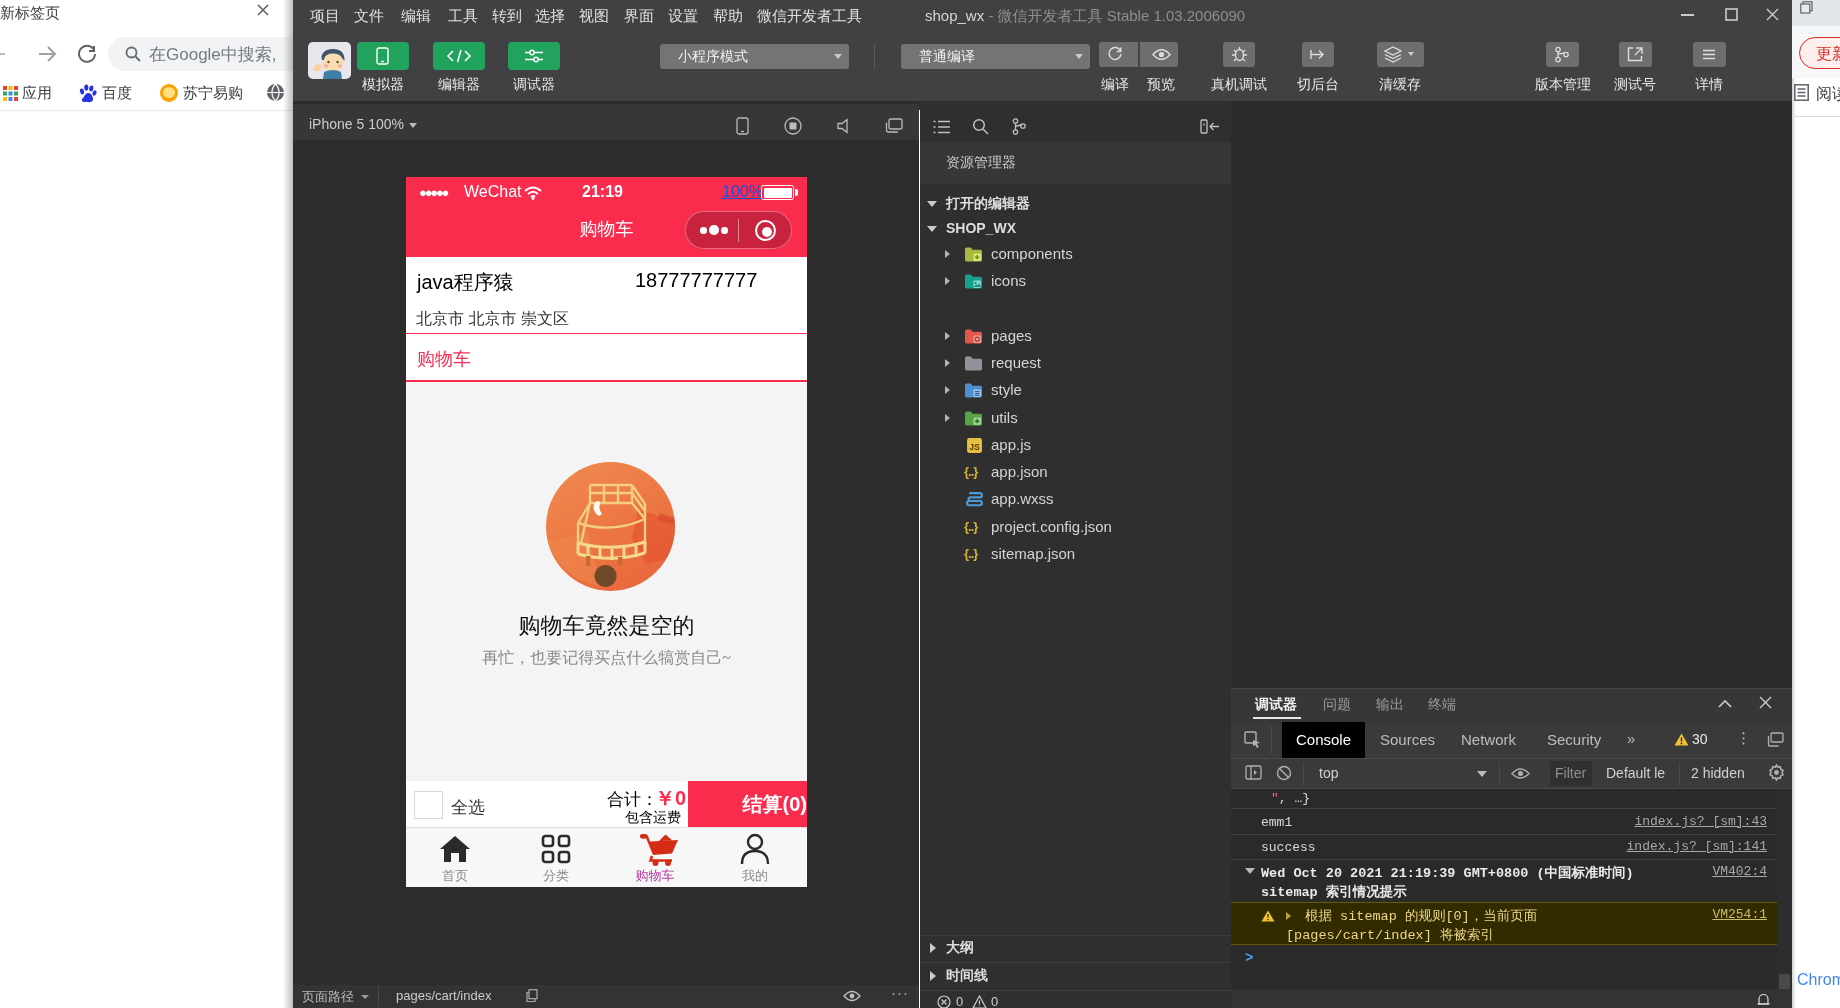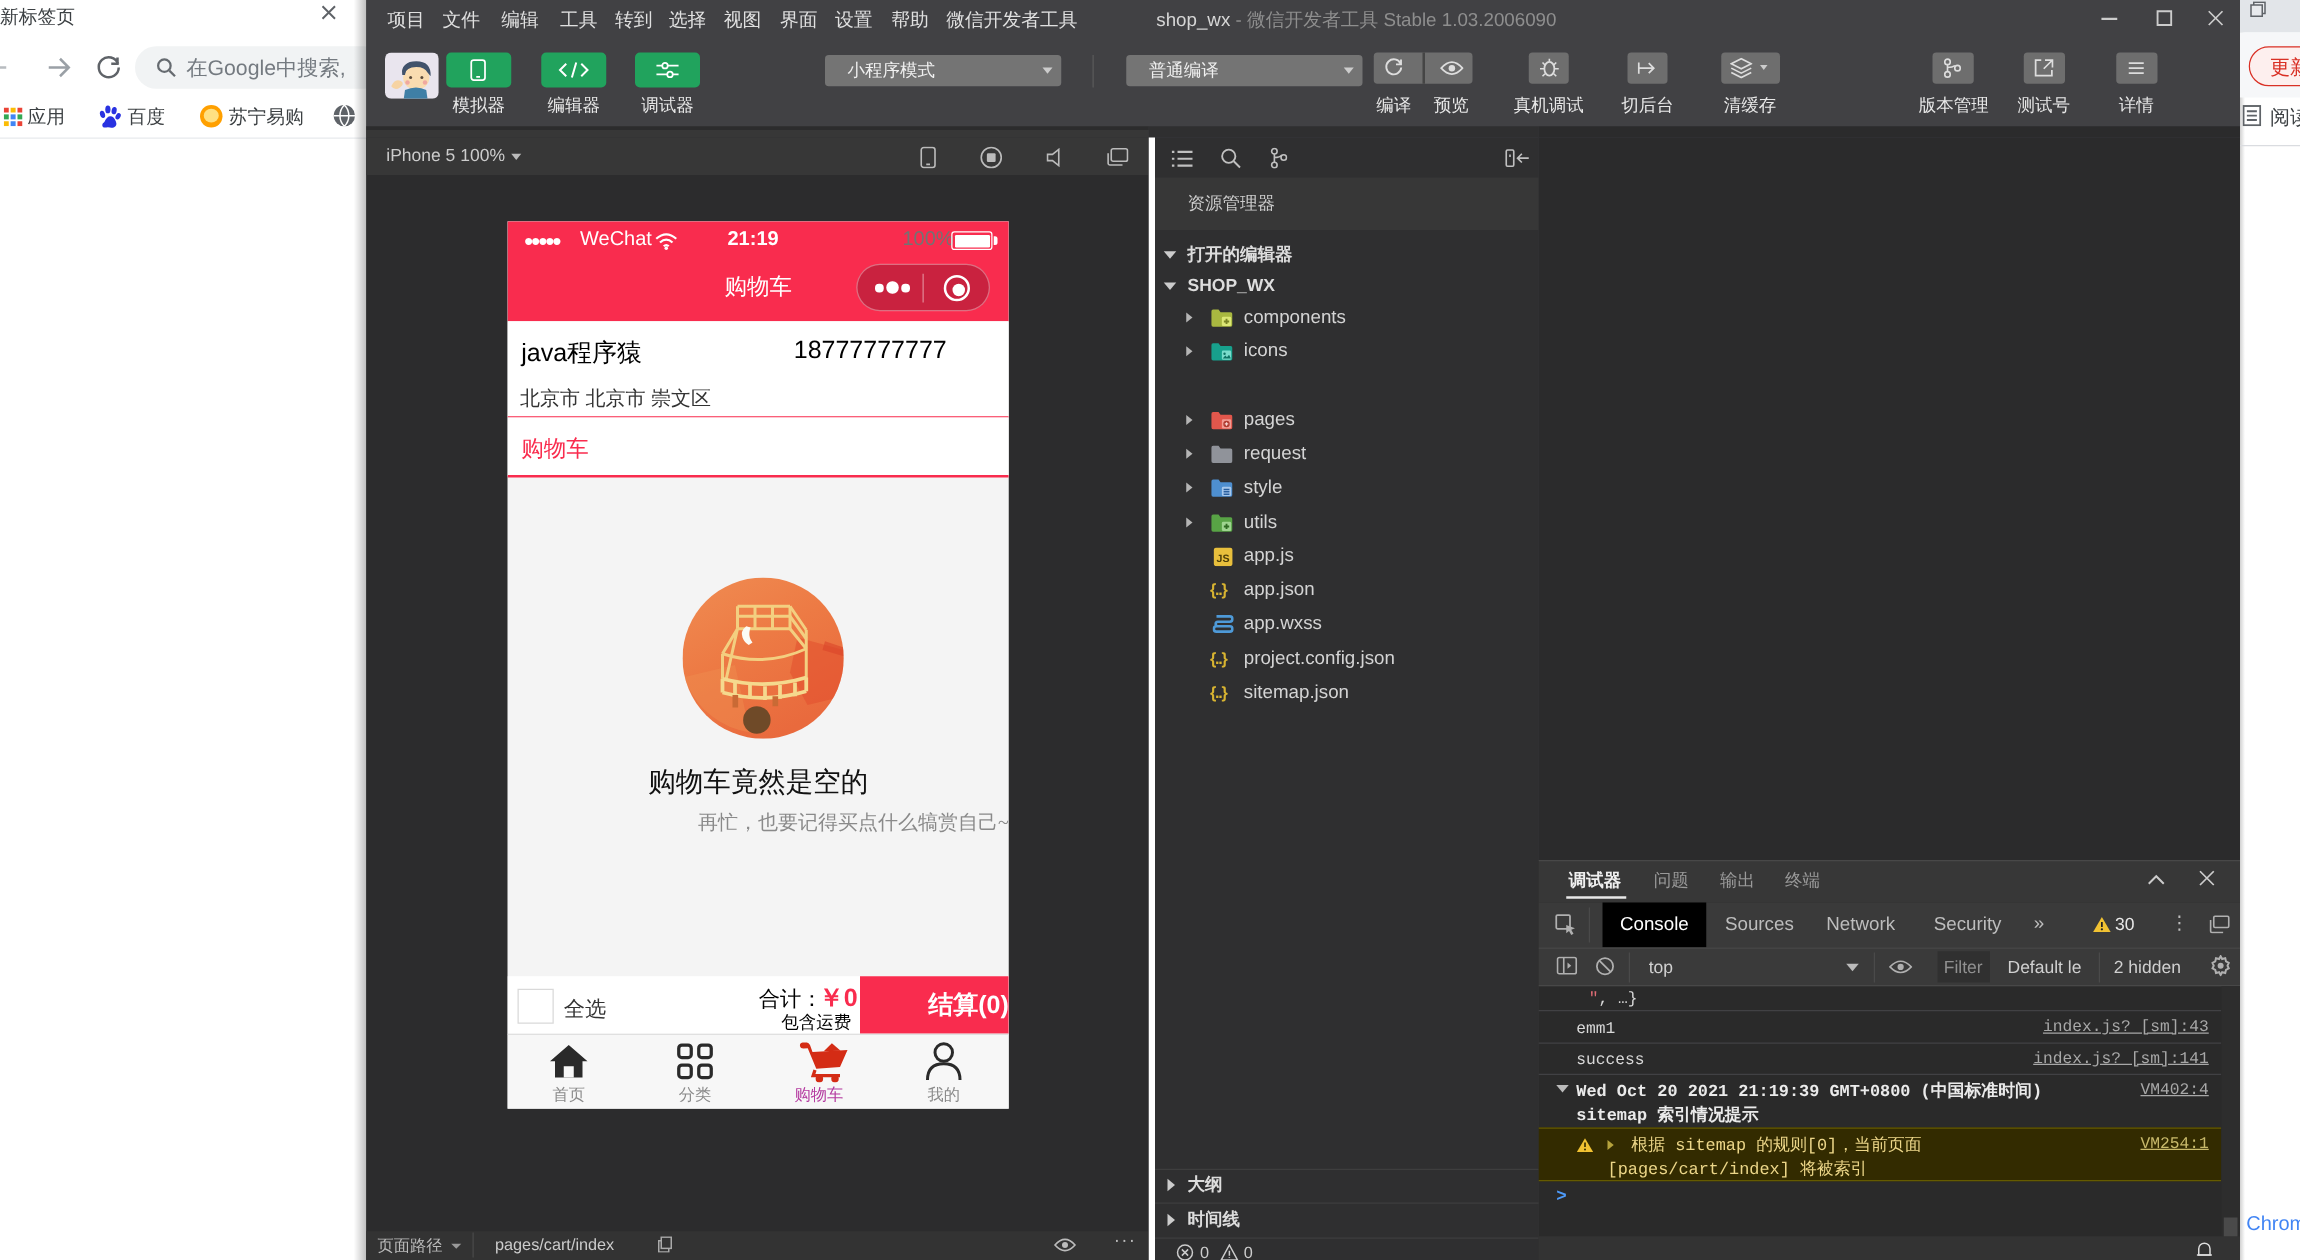--- a/index.html
+++ b/index.html
@@ -242,21 +242,21 @@
 
         <div class="abs" style="left:0;top:0;width:401px;height:80px;background:#f92c4e;"></div>
 
         <div class="abs" style="left:13px;top:8px;color:#fff;font-size:13px;letter-spacing:-2.2px;">●●●●●</div>
         <div class="abs" style="left:58px;top:6px;color:#fff;font-size:16px;">WeChat</div>
         <svg class="abs" style="left:117px;top:9px" width="20" height="14" viewBox="0 0 20 14">
             <path d="M2 5 Q10 -2 18 5 M5 8 Q10 3.5 15 8 M8 11 Q10 9 12 11" stroke="#fff" stroke-width="1.8" fill="none"></path>
             <circle cx="10" cy="12.5" r="1.4" fill="#fff"></circle>
           </svg>
         <div class="abs" style="left:176px;top:6px;color:#fff;font-size:16px;font-weight:bold;">21:19</div>
-        <div class="abs" style="left:316px;top:6px;color:#737373;font-size:16px;">100%</div>
+        <div class="abs" style="left:316px;top:6px;color:#1d4ed8;font-size:16px;text-decoration:underline;">100%</div>
         <div class="abs" style="left:355px;top:8px;width:33px;height:15px;border:1.5px solid #fff;border-radius:2.5px;"></div>
         <div class="abs" style="left:357.5px;top:10.5px;width:28px;height:10px;background:#fff;border-radius:1px;"></div>
         <div class="abs" style="left:389px;top:12px;width:3px;height:7px;background:#fff;border-radius:0 2px 2px 0;"></div>
 
         <div class="abs" style="left:0;top:40px;width:401px;height:30px;text-align:center;color:#fff;font-size:18px;">购物车</div>
         <div class="abs" style="left:279px;top:34px;width:107px;height:38px;border:1px solid rgba(255,255,255,0.35);border-radius:19px;background:rgba(30,0,12,0.22);"></div>
         <div class="abs" style="left:294px;top:50px;width:6.5px;height:6.5px;border-radius:50%;background:#fff;"></div>
         <div class="abs" style="left:303px;top:48px;width:9.5px;height:9.5px;border-radius:50%;background:#fff;"></div>
         <div class="abs" style="left:315px;top:50px;width:6.5px;height:6.5px;border-radius:50%;background:#fff;"></div>
         <div class="abs" style="left:332px;top:42px;width:1px;height:23px;background:rgba(255,255,255,0.45);"></div>
@@ -304,21 +304,21 @@
             <path d="M32 92 Q66 101 99 91"></path>
             <path d="M32 81 V92 M99 80 V91"></path>
             <path d="M42 84 V95 M54 86 V97 M66 87 V98 M78 86 V97 M90 84 V95"></path>
           </g>
           <path d="M40 94 h4.5 V104 h-4.5 Z" fill="#c96a35"></path>
           <path d="M72 95 h4.5 V103 h-4.5 Z" fill="#c96a35"></path>
           <circle cx="59.5" cy="114" r="11" fill="#6f4a28"></circle>
           <path d="M51 39 q-5 4 -3 9 q1.5 4 5 6 l3 -2 q-3 -4 -2.5 -8 q0.3 -3 1 -4 Z" fill="#fbfbf5"></path>
         </svg>
         <div class="abs" style="left:0;top:434px;width:401px;text-align:center;font-size:22px;color:#111;font-family:'Liberation Serif',serif;">购物车竟然是空的</div>
-        <div class="abs" style="left:0;top:471px;width:401px;text-align:right;font-size:16px;color:#8a8a8a;font-family:'Liberation Serif',serif;">再忙，也要记得买点什么犒赏自己~</div>
+        <div class="abs" style="left:0;top:471px;width:401px;text-align:center;font-size:16px;color:#8a8a8a;font-family:'Liberation Serif',serif;">再忙，也要记得买点什么犒赏自己~</div>
 
         <div class="abs" style="left:0;top:604px;width:401px;height:46px;background:#fff;"></div>
         <div class="abs" style="left:8px;top:614px;width:29px;height:28px;border:1px solid #d9d9d9;background:#fff;"></div>
         <div class="abs" style="left:45px;top:619px;font-size:17px;color:#333;">全选</div>
         <div class="abs" style="left:201px;top:611px;font-size:17px;color:#000;">合计：</div>
         <div class="abs" style="left:249px;top:608px;font-size:20px;color:#f92c4e;font-weight:bold;">￥0</div>
         <div class="abs" style="left:219px;top:632px;font-size:14px;color:#000;">包含运费</div>
         <div class="abs" style="left:282px;top:604px;width:119px;height:46px;background:#f92c4e;color:#fff;text-align:right;line-height:46px;font-size:20px;font-weight:bold;">结算(0)</div>
 
         <div class="abs" style="left:0;top:650px;width:401px;height:60px;background:#f7f7f7;border-top:1px solid #e0e0e0;"></div>
@@ -360,21 +360,21 @@
           <rect x="3" y="0.7" width="8" height="9" stroke="#aaa" stroke-width="1.2" fill="none"></rect>
           <path d="M3 3.5 H1 V12.5 H9 V10" stroke="#aaa" stroke-width="1.2" fill="none"></path>
         </svg>
       <svg class="abs" style="left:550px;top:880px" width="18" height="12" viewBox="0 0 18 12">
           <path d="M1 6 Q 9 -3 17 6 Q 9 15 1 6 Z" stroke="#bbb" stroke-width="1.3" fill="none"></path>
           <circle cx="9" cy="6" r="2.4" fill="#bbb"></circle>
         </svg>
       <div class="abs" style="left:598px;top:874px;font-size:15px;color:#bbb;letter-spacing:1px;">···</div>
     </div>
 
-    <div class="abs" id="sidebar" style="left:626px;top:110px;width:312px;height:898px;background:#2f2f30;border-left:5px solid #ffffff;">
+    <div class="abs" id="sidebar" style="left:626px;top:110px;width:312px;height:898px;background:#2f2f30;border-left:1px solid #ffffff;">
       <svg class="abs" style="left:13px;top:10px" width="18" height="14" viewBox="0 0 18 14">
           <path d="M5 1.5 h12 M5 7 h12 M5 12.5 h12 M0.5 1.5 h2 M0.5 7 h2 M0.5 12.5 h2" stroke="#c0c0c0" stroke-width="1.7"></path>
         </svg>
       <svg class="abs" style="left:52px;top:8px" width="17" height="17" viewBox="0 0 17 17">
           <circle cx="7" cy="7" r="5.3" stroke="#c0c0c0" stroke-width="1.5" fill="none"></circle>
           <path d="M11 11 L16 16" stroke="#c0c0c0" stroke-width="1.5"></path>
         </svg>
       <svg class="abs" style="left:92px;top:8px" width="14" height="17" viewBox="0 0 14 17">
           <circle cx="3.5" cy="3" r="2.2" stroke="#c0c0c0" stroke-width="1.3" fill="none"></circle>
           <circle cx="3.5" cy="14" r="2.2" stroke="#c0c0c0" stroke-width="1.3" fill="none"></circle>

